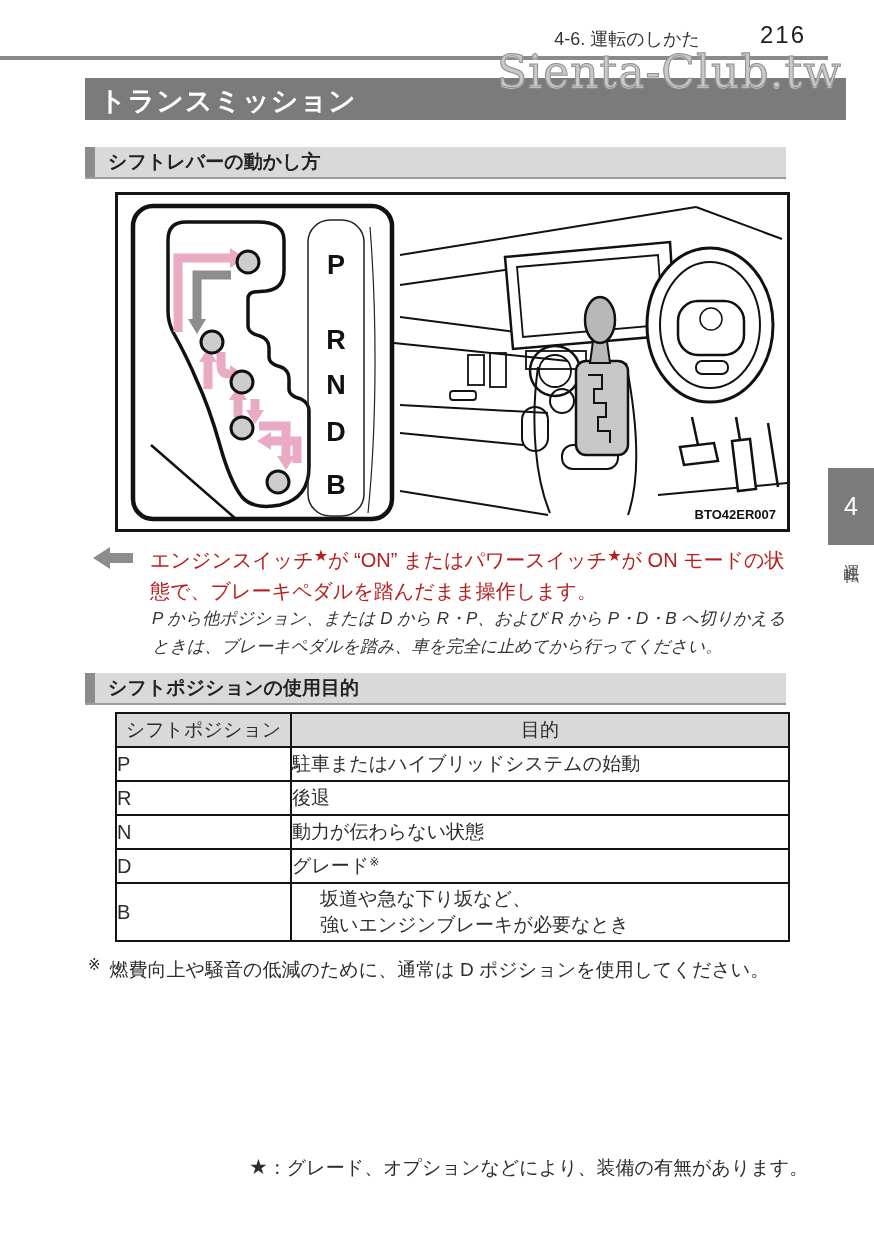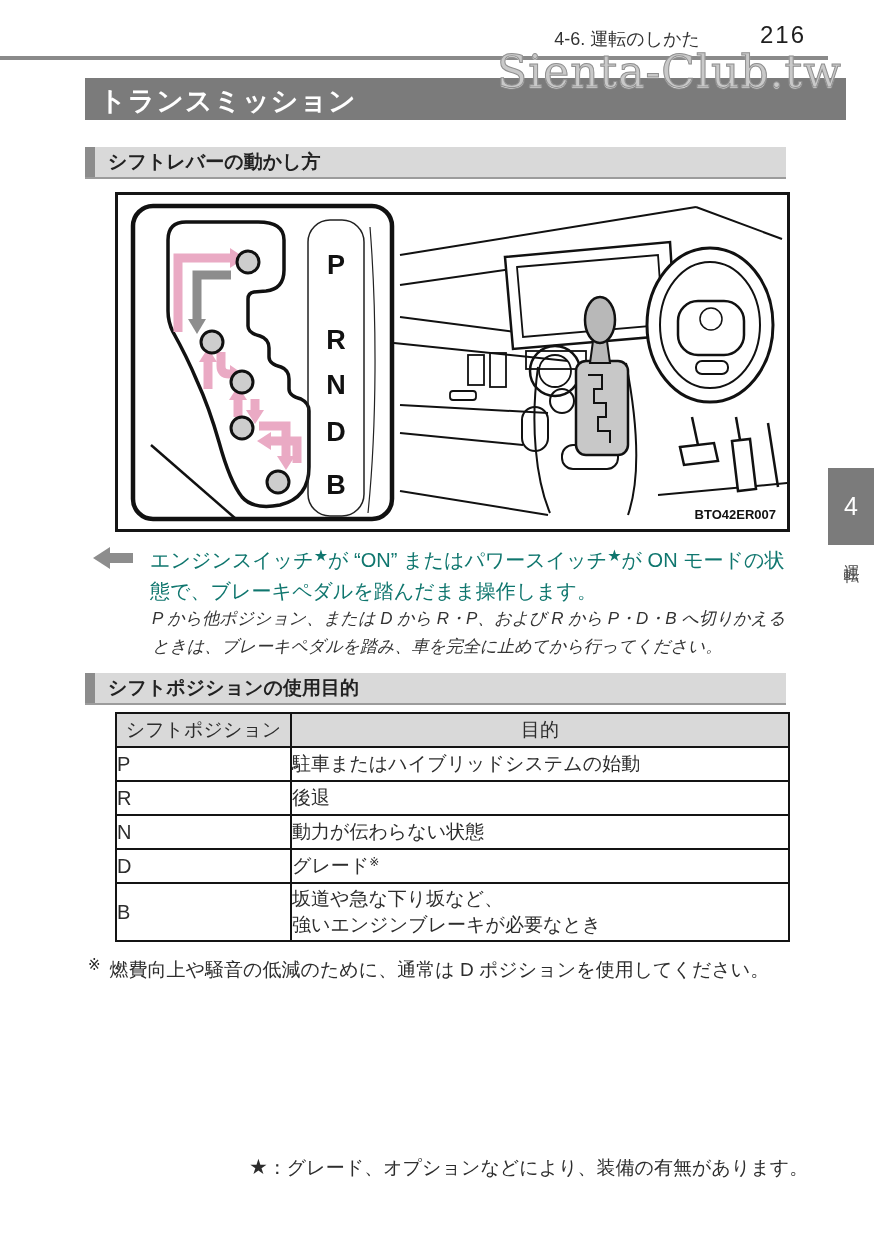--- a/index.html
+++ b/index.html
@@ -28,36 +28,36 @@
   .sec-head .accent{width:10px;height:30px;background:#8c8c8c;margin-right:13px;flex:none;}
   .sec-head span{font-size:19px;font-weight:bold;color:#222;}
   #sec1{top:147px;}
   #sec2{top:673px;}
 
   .figure{position:absolute;top:192px;left:115px;width:669px;height:334px;
           border:3px solid #151515;background:#fff;}
 
   .lead-row{position:absolute;top:540px;left:93px;width:705px;display:flex;align-items:flex-start;}
   .lead-icon{flex:none;margin-top:7px;}
-  .lead-text{margin:0 0 0 17px;width:648px;font-size:20px;line-height:31px;color:#0f766e;}
+  .lead-text{margin:0 0 0 17px;width:648px;font-size:20px;line-height:31px;color:#b91c1c;}
   .lead-text .star{font-size:16px;vertical-align:6px;}
   .subnote{position:absolute;top:605px;left:152px;width:648px;font-size:17px;
            line-height:28px;color:#333;font-style:italic;}
 
   table.shift{position:absolute;top:712px;left:115px;width:675px;border-collapse:collapse;
               table-layout:fixed;}
   table.shift th,table.shift td{border:2px solid #141414;
               vertical-align:middle;font-size:19px;color:#2d2d2d;padding:0;}
   table.shift th{background:#d9d9d9;font-weight:normal;height:32px;}
   table.shift col.c1{width:26%;}
   table.shift td.pos{font-size:20px;}
   table.shift tr.r{height:34px;}
   table.shift tr.tall{height:58px;}
   table.shift sup{font-size:12px;vertical-align:6px;}
-  .pline{line-height:26px;}
+  .pline{line-height:26px;padding-left:28px;}
 
   .footnote{position:absolute;top:957px;left:88px;display:flex;align-items:flex-start;}
   .fn-marker{font-size:15px;margin-top:-1px;color:#2d2d2d;}
   .fn-text{margin-left:9px;font-size:19px;color:#2d2d2d;}
 
   .star-note{position:absolute;top:1155px;left:249px;font-size:19px;color:#2d2d2d;}
   .star-note .marker{font-size:21px;}
 
   .side-tab{position:absolute;top:468px;left:828px;width:46px;height:77px;background:#7b7b7b;
             display:flex;align-items:center;justify-content:center;

